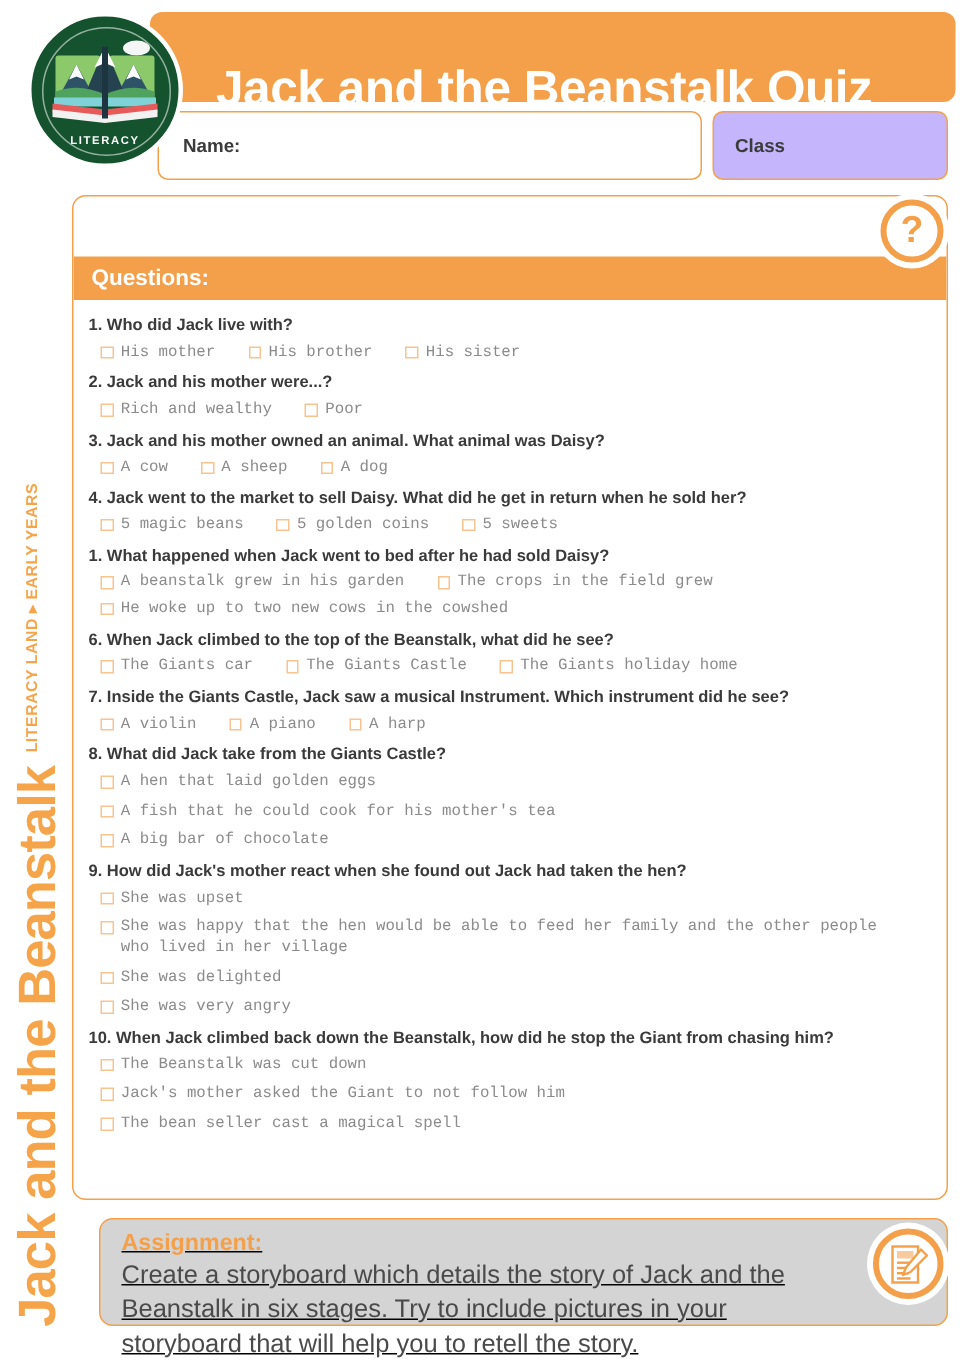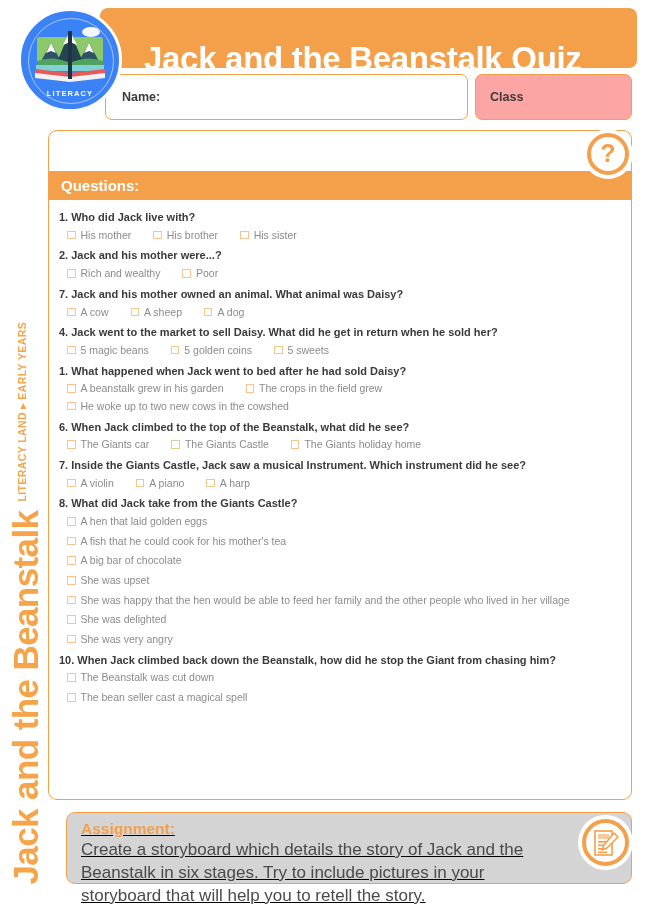--- a/index.html
+++ b/index.html
@@ -74,21 +74,21 @@
     line-height: 1;
     margin-top: 40px;
   }
 
   
   .logo {
     position: absolute;
     left: 18px; top: 8px;
     width: 104px; height: 104px;
     border-radius: 50%;
-    background: #3b82f6;
+    background: #14532d;
     border: 3px solid #ffffff;
     z-index: 6;
   }
   .logo-ring {
     position: absolute;
     left: 7px; top: 7px;
     width: 86px; height: 86px;
     border-radius: 50%;
     border: 1.5px solid rgba(255,255,255,0.55);
   }
@@ -113,21 +113,21 @@
     background: #fff;
     display: flex; align-items: center;
     padding-left: 16px;
   }
   .class-box {
     position: absolute;
     left: 475px; top: 74px;
     width: 157px; height: 46px;
     border: 1.3px solid #F4A04A;
     border-radius: 7px;
-    background: #fca5a5;
+    background: #c4b5fd;
     display: flex; align-items: center;
     padding-left: 14px;
   }
   .field-label {
     font-size: 12.5px;
     font-weight: bold;
     color: #3b3b3b;
   }
 
   
@@ -165,20 +165,21 @@
     display: flex;
     flex-wrap: wrap;
     align-items: flex-start;
     margin: 0 0 2px 0;
   }
   .opt {
     display: flex;
     align-items: flex-start;
     margin: 2px 14px 2px 8px;
     max-width: 96%;
+    font-family: Liberation Mono, monospace;
   }
   .cbox {
     width: 8.5px; height: 8.5px;
     border: 1.2px solid #F7C490;
     background: #fff;
     flex: 0 0 auto;
     margin-top: 2px;
     margin-right: 5px;
   }
   .opt-label {
@@ -323,21 +324,21 @@
         <div class="opt-row">
           <label class="opt">
             <span class="cbox"></span>
             <span class="opt-label">Rich and wealthy</span>
           </label>
           <label class="opt">
             <span class="cbox"></span>
             <span class="opt-label">Poor</span>
           </label>
         </div>
-        <div class="q-text">7. Jack and his mother owned an animal. What animal was Daisy?</div>
+        <div class="q-text">3. Jack and his mother owned an animal. What animal was Daisy?</div>
         <div class="opt-row">
           <label class="opt">
             <span class="cbox"></span>
             <span class="opt-label">A cow</span>
           </label>
           <label class="opt">
             <span class="cbox"></span>
             <span class="opt-label">A sheep</span>
           </label>
           <label class="opt">
@@ -417,20 +418,21 @@
             <span class="cbox"></span>
             <span class="opt-label">A fish that he could cook for his mother's tea</span>
           </label>
         </div>
         <div class="opt-row">
           <label class="opt">
             <span class="cbox"></span>
             <span class="opt-label">A big bar of chocolate</span>
           </label>
         </div>
+        <div class="q-text">9. How did Jack's mother react when she found out Jack had taken the hen?</div>
         <div class="opt-row">
           <label class="opt">
             <span class="cbox"></span>
             <span class="opt-label">She was upset</span>
           </label>
         </div>
         <div class="opt-row">
           <label class="opt wide">
             <span class="cbox"></span>
             <span class="opt-label">She was happy that the hen would be able to feed her family and the other people who lived in her village</span>
@@ -446,20 +448,26 @@
           <label class="opt">
             <span class="cbox"></span>
             <span class="opt-label">She was very angry</span>
           </label>
         </div>
         <div class="q-text">10. When Jack climbed back down the Beanstalk, how did he stop the Giant from chasing him?</div>
         <div class="opt-row">
           <label class="opt">
             <span class="cbox"></span>
             <span class="opt-label">The Beanstalk was cut down</span>
+          </label>
+        </div>
+        <div class="opt-row">
+          <label class="opt">
+            <span class="cbox"></span>
+            <span class="opt-label">Jack's mother asked the Giant to not follow him</span>
           </label>
         </div>
         <div class="opt-row">
           <label class="opt">
             <span class="cbox"></span>
             <span class="opt-label">The bean seller cast a magical spell</span>
           </label>
         </div>
       </div>
   </div>

